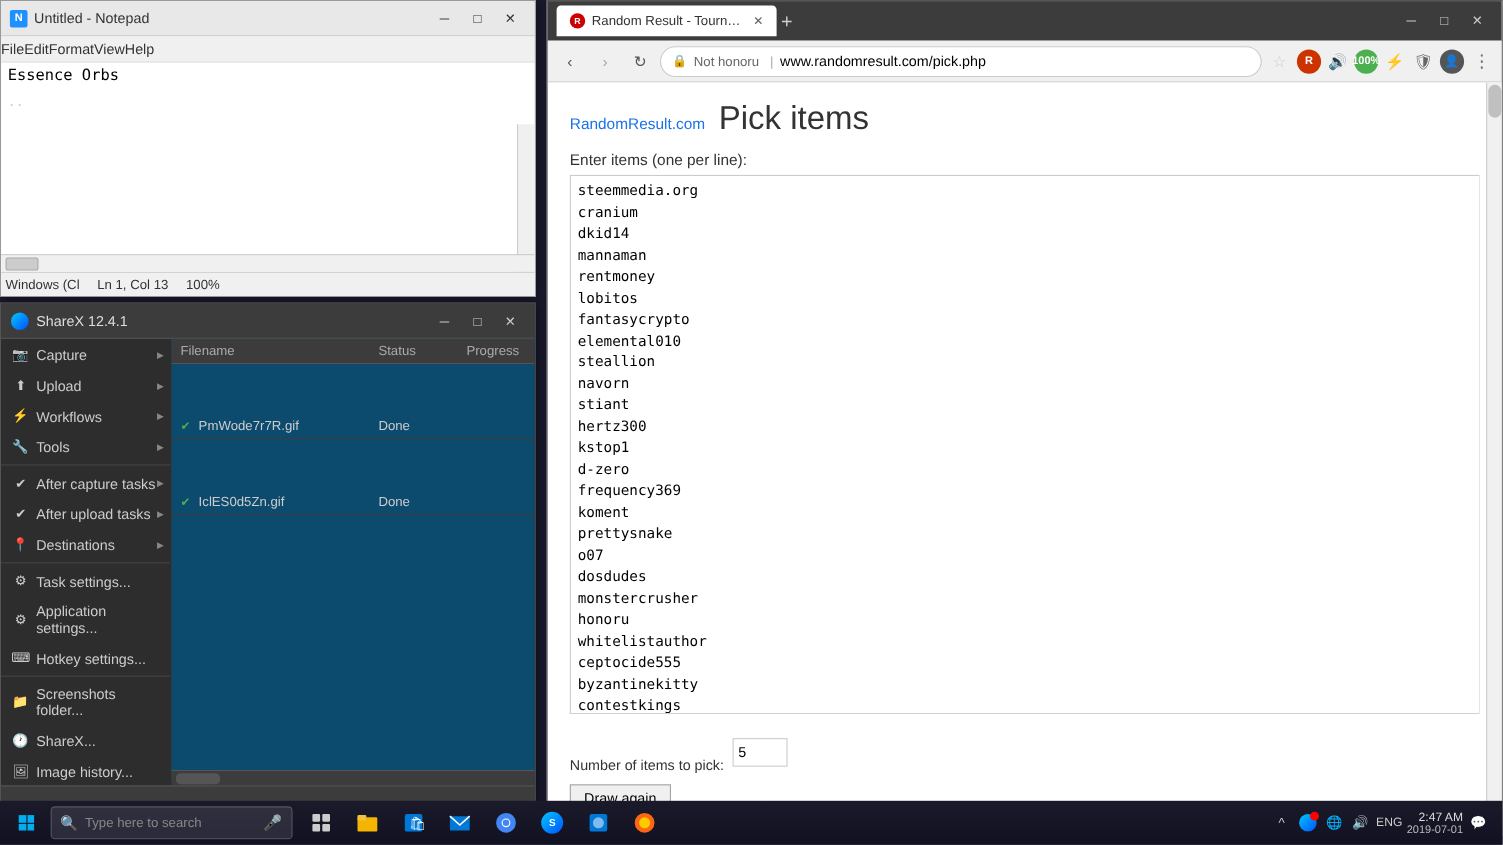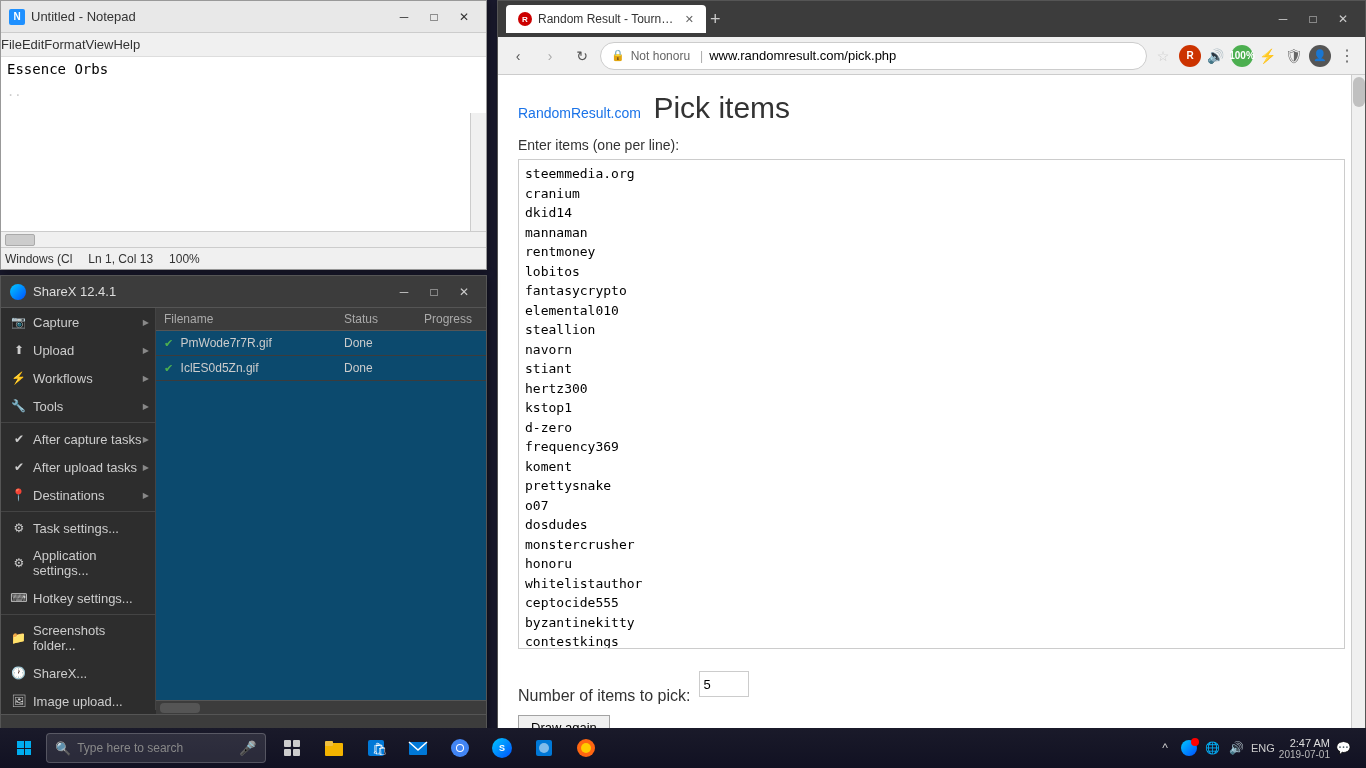--- a/index.html
+++ b/index.html
@@ -285,21 +285,21 @@
     .sharex-table-row {
       display: flex;
       padding: 5px 8px;
       font-size: 12px; color: #ccc;
       border-bottom: 1px solid #3c3c3c;
       align-items: flex-end;
       gap: 0;
     }
     .sharex-check { color: #4caf50; margin-right: 4px; font-size: 11px; }
     .sharex-filename { flex: 0 0 180px; }
-    .sharex-status { flex: 0 0 80px; }
+    .sharex-status { flex: 0 0 80px; margin-top: 44px; }
     .sharex-progress { flex: 1; }
     
     .sharex-statusbar {
       position: absolute;
       bottom: 0; left: 0; right: 0;
       height: 20px;
       background: #3c3c3c;
       border-top: 1px solid #555;
       font-size: 11px; color: #999;
       display: flex; align-items: center;
@@ -484,21 +484,21 @@
 contestkings
 vimukthi
 okean123
 karenmckersie
 maxer27
 mulletwang
 stokjockey
 bosmob
 masterthematrix</textarea>
     <div class="pick-row">
-      <span style="font-size:16px; color:#333;margin-top:24px;">Number of items to pick:</span>
+      <span style="font-size:13px; color:#333;margin-top:24px;">Number of items to pick:</span>
       <input type="text" class="pick-input" value="5" style="">
     </div>
     <div>
       <button class="draw-btn">Draw again</button>
     </div>
   </div>
 
   <div style="position:absolute; right:0; top:74px; width:14px; height:686px; background:#f0f0f0; border-left:1px solid #ccc;">
     <div style="width:12px; height:30px; background:#c0c0c0; margin:2px 1px; border-radius:6px;"></div>
   </div>
@@ -565,21 +565,21 @@
       <div class="sharex-sidebar-item">
         <span class="sharex-sidebar-icon">📁</span>
         <span>Screenshots folder...</span>
       </div>
       <div class="sharex-sidebar-item">
         <span class="sharex-sidebar-icon">🕐</span>
         <span>ShareX...</span>
       </div>
       <div class="sharex-sidebar-item">
         <span class="sharex-sidebar-icon">🖼</span>
-        <span>Image upload...</span>
+        <span>Image history...</span>
       </div>
 
     </div>
 
     <div class="sharex-main">
       <div class="sharex-table-header">
         <span class="sharex-col-filename">Filename</span>
         <span class="sharex-col-status">Status</span>
         <span class="sharex-col-progress">Progress</span>
       </div>

